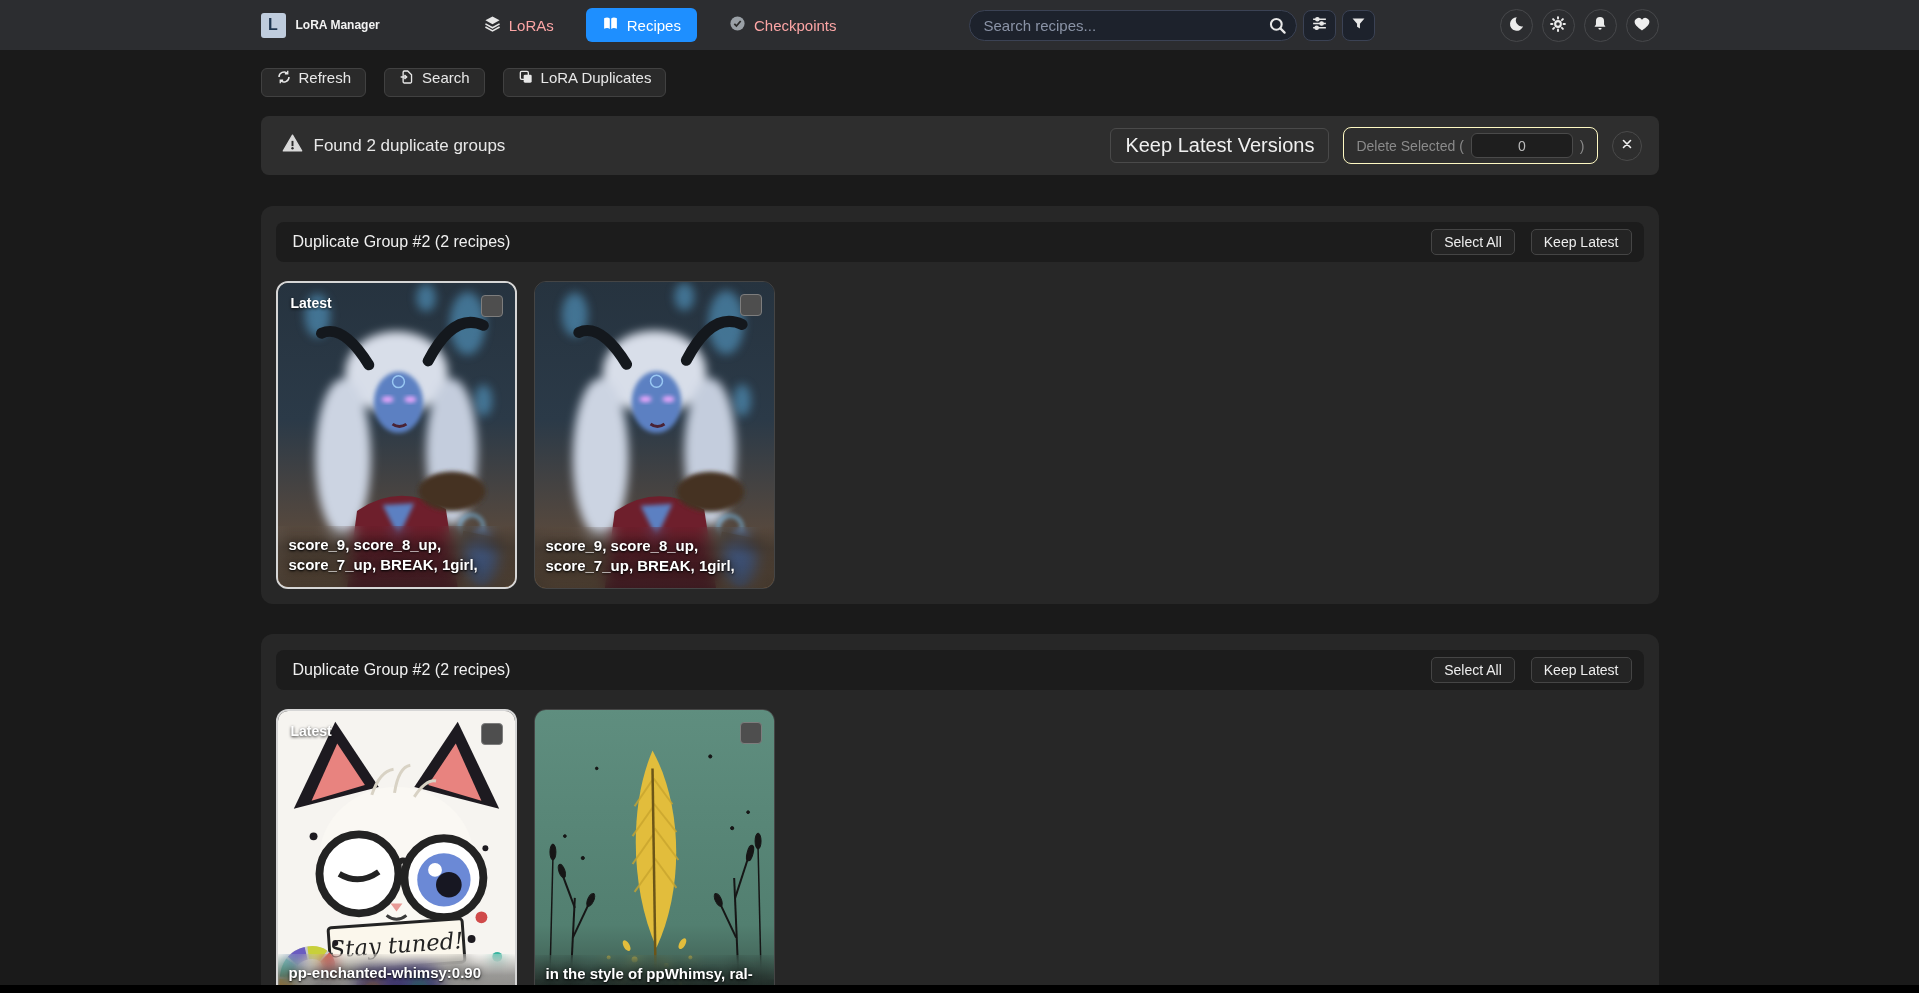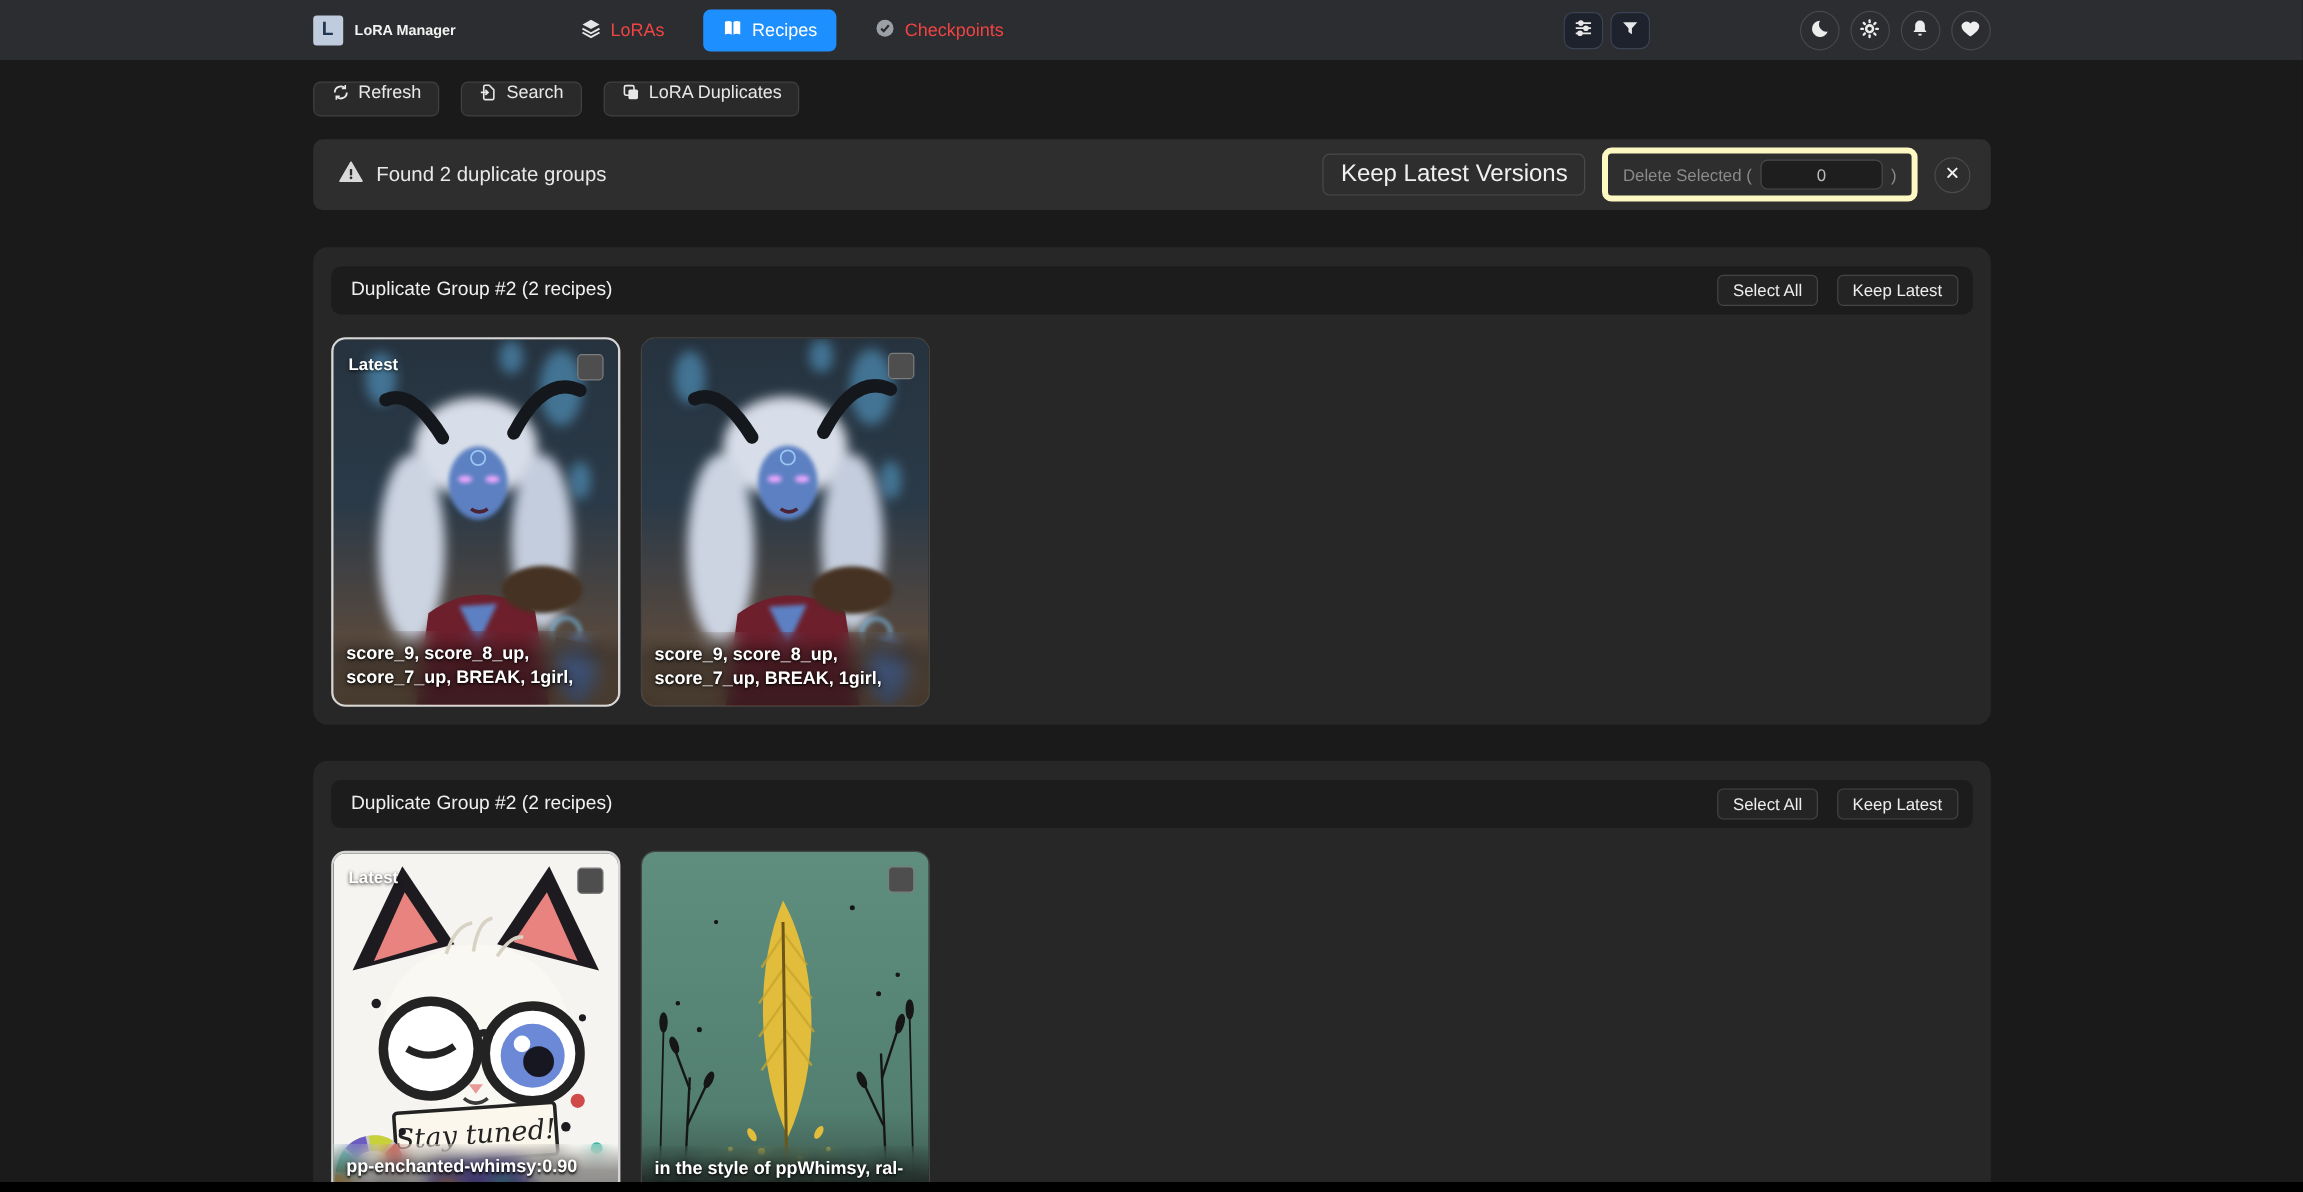--- a/index.html
+++ b/index.html
@@ -7,21 +7,21 @@
               font-family:"Liberation Sans", sans-serif; }
   body::after { content:""; position:fixed; left:0; right:0; bottom:0; height:8px; background:#000; z-index:99; }
 
   
   .navbar { height:50px; background:#2c2d30; }
   .nav-inner { width:1398px; height:100%; margin:0 auto; display:flex; align-items:center; }
   .logo { width:25px; height:25px; border-radius:3px; background:#bfccdd; color:#1f3650;
           font-weight:700; font-size:16px; display:flex; align-items:center; justify-content:center; }
   .app-title { margin-left:10px; font-size:12px; font-weight:700; color:#f2f2f2; white-space:nowrap; }
   .nav-tabs { display:flex; align-items:center; gap:24px; margin-left:96px; }
-  .tab { display:flex; align-items:center; gap:8px; color:#ef4444; font-size:15px;
+  .tab { display:flex; align-items:center; gap:8px; color:#fca5a5; font-size:15px;
          padding:6px 8px; border-radius:6px; cursor:pointer; background:transparent; border:none; }
   .tab.active { background:var(--accent,#1e8fff); color:#fff; padding:7px 16px; }
   .tab svg { flex:0 0 auto; }
   .nav-search { display:flex; align-items:center; gap:6px; margin-left:auto; margin-right:125px; }
   .search-box { position:relative; width:328px; height:31px; }
   .search-box input { width:100%; height:100%; background:#1d222c; border:1px solid #3b4254;
                       border-radius:16px; color:#c8cdd8; padding:0 36px 0 14px; font-size:15px; outline:none;
                       font-family:"Liberation Sans", sans-serif; }
   .search-box input::placeholder { color:#8a93a6; }
   .search-glyph { position:absolute; right:10px; top:6px; pointer-events:auto; cursor:pointer; }
@@ -37,21 +37,21 @@
   .tool-btn { display:flex; gap:7px; height:29px; padding:0 14px;
               background:#2a2a2a; border:1px solid #414141; border-radius:6px;
               color:#e8e8e8; font-size:15px; cursor:pointer; font-family:inherit; }
 
   .banner { margin-top:19px; height:59px; background:#2e2e2e; border-radius:8px;
             display:flex; align-items:center; padding:0 17px 0 21px; }
   .banner-msg { display:flex; align-items:center; gap:11px; color:#e8e8e8; font-size:17px; }
   .banner-right { margin-left:auto; display:flex; align-items:center; gap:14px; }
   .klv-btn { background:transparent; border:1px solid #4a4a4a; border-radius:6px; color:#f0f0f0;
              font-size:20px; padding:5px 14px; cursor:pointer; font-family:inherit; }
-  .delete-selected { display:flex; align-items:center; gap:7px; border:5px solid #fef9c3; border-radius:8px;
+  .delete-selected { display:flex; align-items:center; gap:7px; border:1px solid #fef9c3; border-radius:8px;
                      color:#8a8a8a; font-size:14px; padding:5px 12px; }
   .delete-count { width:102px; height:25px; background:#1e1e1e; border:1px solid #4a4a4a; border-radius:6px;
                   color:#bbbbbb; text-align:center; font-size:14px; outline:none;
                   font-family:"Liberation Sans", sans-serif; }
   .close-btn { width:30px; height:30px; border-radius:50%; background:transparent; border:1px solid #4a4a4a;
                display:flex; align-items:center; justify-content:center; cursor:pointer; }
 
   
   .group { margin-top:30px; background:#272727; border-radius:12px; padding:16px 15px 15px; }
   .group:first-of-type { margin-top:31px; }
@@ -112,20 +112,29 @@
           <svg width="17" height="17" viewBox="0 0 24 24">
               <circle cx="12" cy="12" r="10" fill="#9aa0a6"></circle>
               <path d="M7.5 12.5l3 3 6-7" stroke="#2b2b2b" stroke-width="2.5" fill="none"></path>
             </svg>
         </span>
         <span>Checkpoints</span>
       </button>
     </nav>
 
     <div class="nav-search">
+      <div class="search-box">
+        <input type="text" placeholder="Search recipes..." style="">
+        <span class="search-glyph">
+          <svg width="19" height="19" viewBox="0 0 24 24">
+              <circle cx="10.5" cy="10.5" r="6.8" stroke="#e8e8e8" stroke-width="2.6" fill="none"></circle>
+              <path d="M15.6 15.6 21 21" stroke="#e8e8e8" stroke-width="2.8" stroke-linecap="round"></path>
+            </svg>
+        </span>
+      </div>
       <button class="icon-btn">
         <span>
           <svg width="17" height="17" viewBox="0 0 24 24" stroke="#e8e8e8" stroke-width="2" fill="#e8e8e8">
               <path d="M3 6h18M3 12h18M3 18h18" fill="none"></path>
               <circle cx="9" cy="6" r="2.3"></circle>
               <circle cx="15" cy="12" r="2.3"></circle>
               <circle cx="8" cy="18" r="2.3"></circle>
             </svg>
         </span>
       </button>

